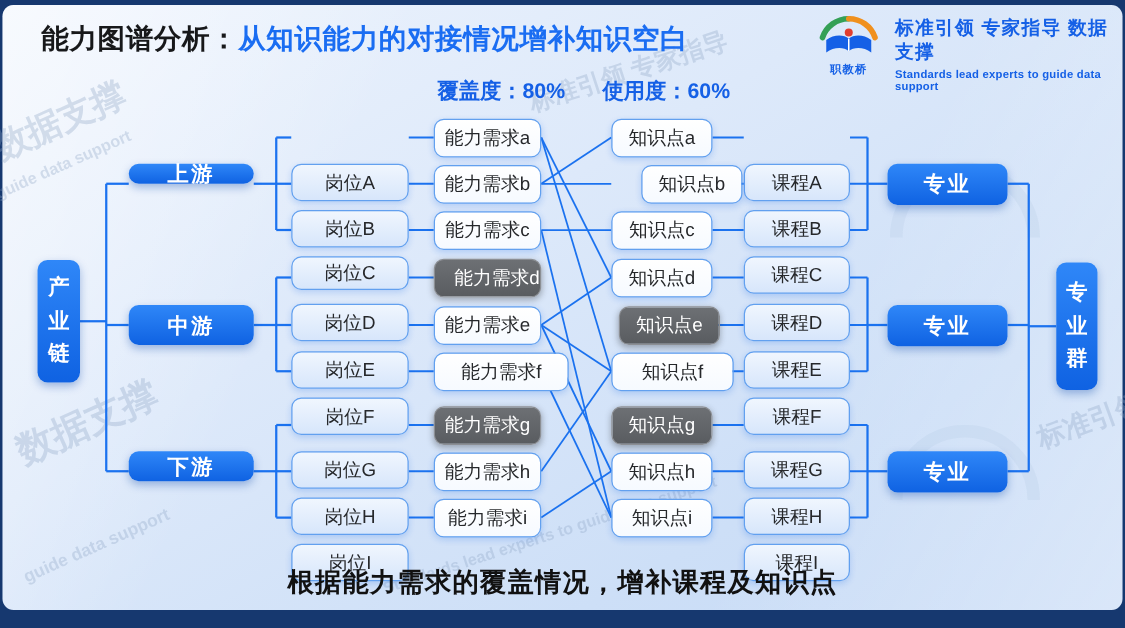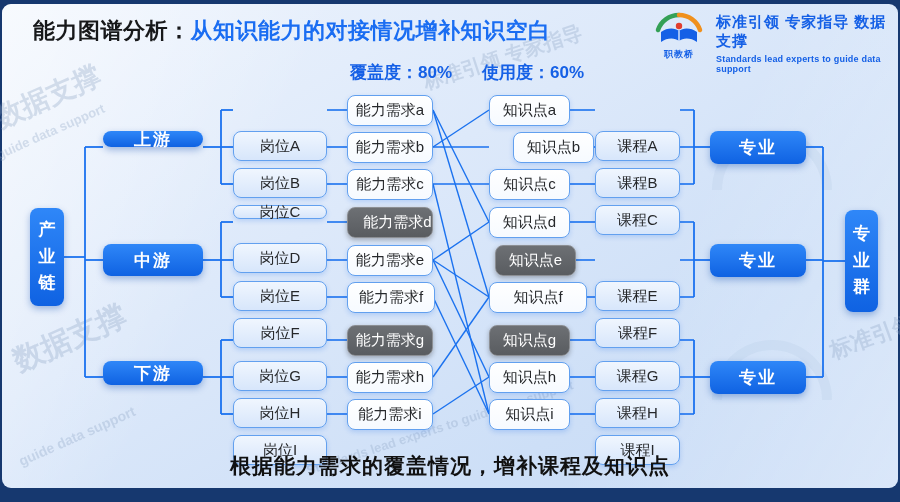--- a/index.html
+++ b/index.html
@@ -165,33 +165,34 @@
     <div class="node bluebtn" style="left: 103px; top: 244px; width: 100px; height: 32px;">中游</div>
     <div class="node bluebtn" style="left: 103px; top: 361px; width: 100px; height: 24px;">下游</div>
     <div class="node lightbox" style="left: 233px; top: 95px; width: 94px; height: 30px;">岗位A</div>
     <div class="node whitebox" style="left: 347px; top: 94.5px; width: 86px; height: 31px;">能力需求a</div>
     <div class="node whitebox" style="left: 489px; top: 94.5px; width: 81px; height: 31px;">知识点a</div>
     <div class="node lightbox" style="left: 595px; top: 95px; width: 85px; height: 30px;">课程A</div>
     <div class="node lightbox" style="left: 233px; top: 132px; width: 94px; height: 30px;">岗位B</div>
     <div class="node whitebox" style="left: 347px; top: 131.5px; width: 86px; height: 31px;">能力需求b</div>
     <div class="node whitebox" style="left: 489px; top: 131.5px; width: 81px; height: 31px; margin-left: 24px;">知识点b</div>
     <div class="node lightbox" style="left: 595px; top: 132px; width: 85px; height: 30px;">课程B</div>
-    <div class="node lightbox" style="left: 233px; top: 169px; width: 94px; height: 14px;">岗位C</div>
+    <div class="node lightbox" style="left: 233px; top: 169px; width: 94px; height: 27px;">岗位C</div>
     <div class="node whitebox" style="left: 347px; top: 168.5px; width: 86px; height: 31px;">能力需求c</div>
     <div class="node whitebox" style="left: 489px; top: 168.5px; width: 81px; height: 31px;">知识点c</div>
     <div class="node lightbox" style="left: 595px; top: 169px; width: 85px; height: 30px;">课程C</div>
     <div class="node lightbox" style="left: 233px; top: 207px; width: 94px; height: 30px;">岗位D</div>
     <div class="node graybox" style="left: 347px; top: 206.5px; width: 86px; height: 31px; padding-left: 15px;">能力需求d</div>
     <div class="node whitebox" style="left: 489px; top: 206.5px; width: 81px; height: 31px;">知识点d</div>
+    <div class="node lightbox" style="left: 595px; top: 207px; width: 85px; height: 30px;">课程D</div>
     <div class="node lightbox" style="left: 233px; top: 245px; width: 94px; height: 30px;">岗位E</div>
     <div class="node whitebox" style="left: 347px; top: 244.5px; width: 86px; height: 31px;">能力需求e</div>
     <div class="node graybox" style="left: 495px; top: 244.5px; width: 81px; height: 31px;">知识点e</div>
     <div class="node lightbox" style="left: 595px; top: 245px; width: 85px; height: 30px;">课程E</div>
     <div class="node lightbox" style="left: 233px; top: 282px; width: 94px; height: 30px;">岗位F</div>
-    <div class="node whitebox" style="left: 347px; top: 281.5px; width: 88px; height: 31px;">能力需求f</div>
+    <div class="node whitebox" style="left: 347px; top: 281.5px; width: 108px; height: 31px;">能力需求f</div>
     <div class="node whitebox" style="left: 489px; top: 281.5px; width: 98px; height: 31px;">知识点f</div>
     <div class="node lightbox" style="left: 595px; top: 282px; width: 85px; height: 30px;">课程F</div>
     <div class="node lightbox" style="left: 233px; top: 325px; width: 94px; height: 30px;">岗位G</div>
     <div class="node graybox" style="left: 347px; top: 324.5px; width: 86px; height: 31px;">能力需求g</div>
     <div class="node graybox" style="left: 489px; top: 324.5px; width: 81px; height: 31px;">知识点g</div>
     <div class="node lightbox" style="left: 595px; top: 325px; width: 85px; height: 30px;">课程G</div>
     <div class="node lightbox" style="left: 233px; top: 362px; width: 94px; height: 30px;">岗位H</div>
     <div class="node whitebox" style="left: 347px; top: 361.5px; width: 86px; height: 31px;">能力需求h</div>
     <div class="node whitebox" style="left: 489px; top: 361.5px; width: 81px; height: 31px;">知识点h</div>
     <div class="node lightbox" style="left: 595px; top: 362px; width: 85px; height: 30px;">课程H</div>

